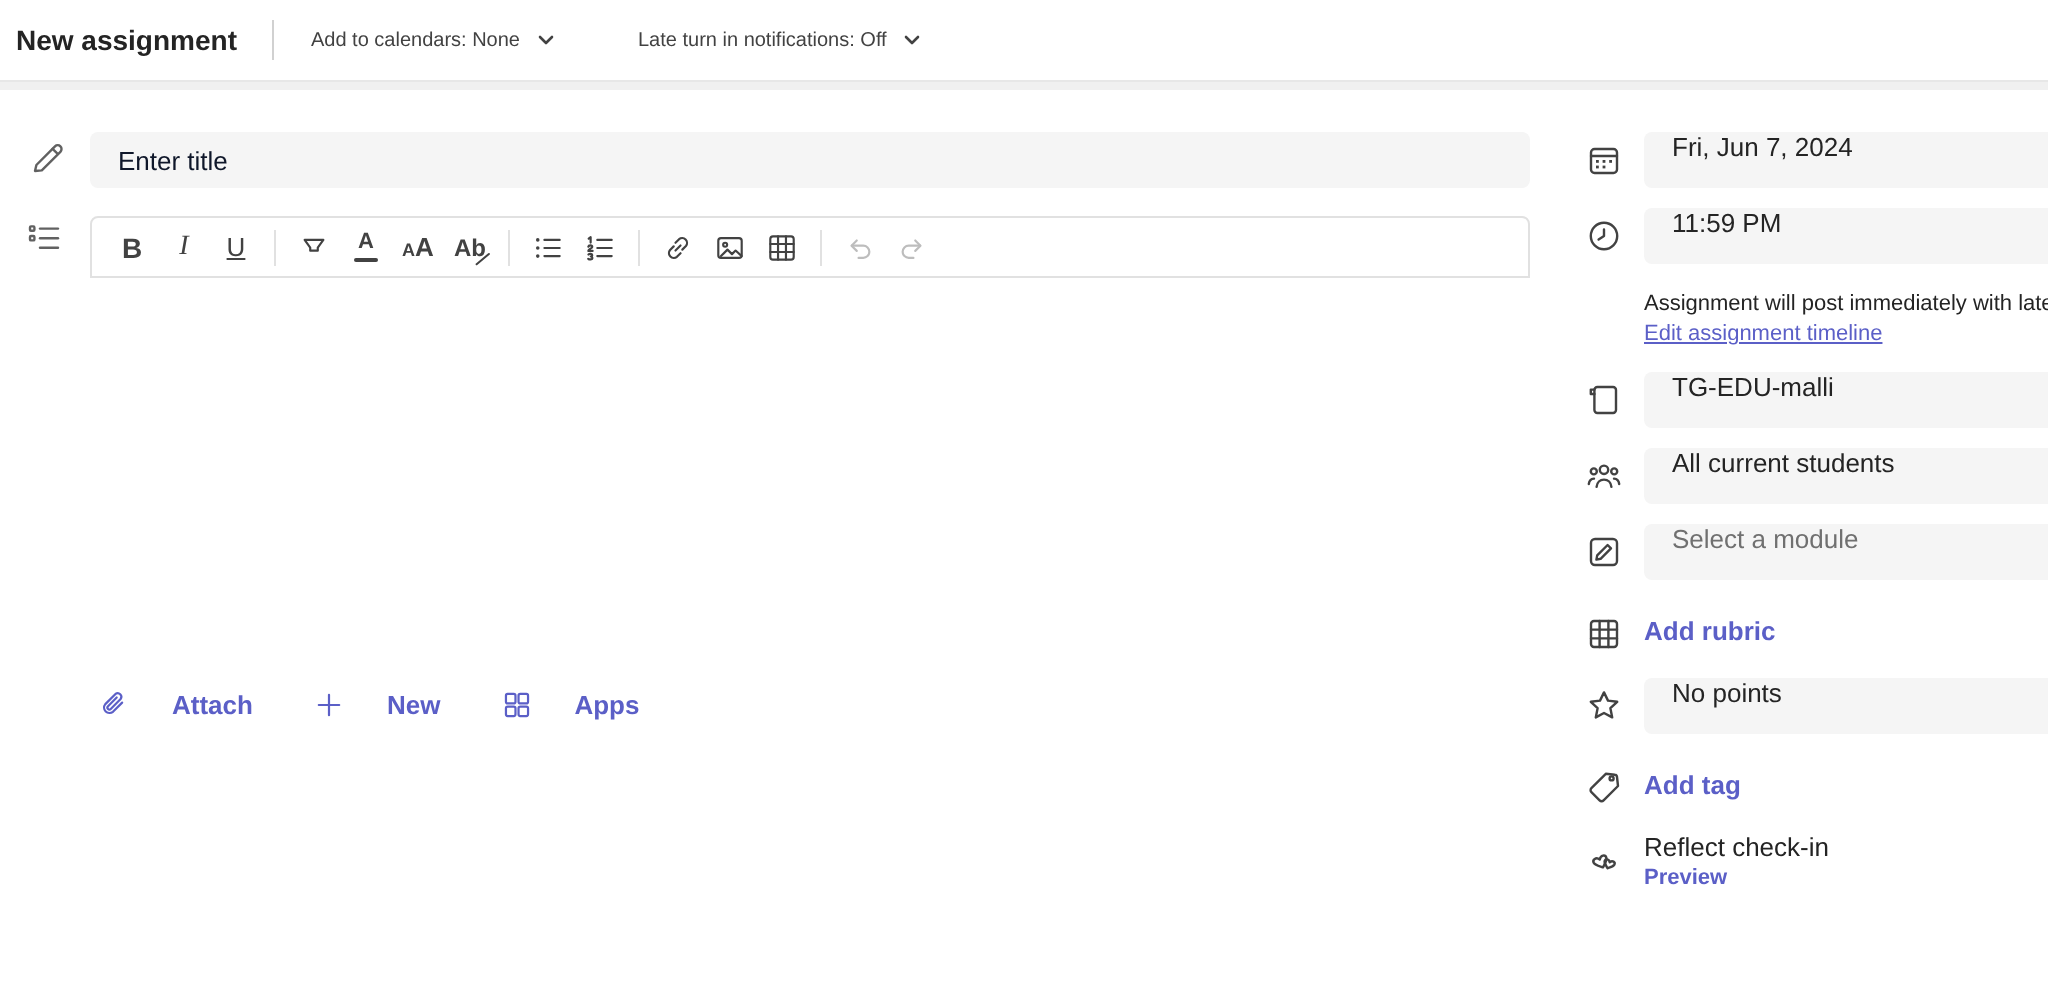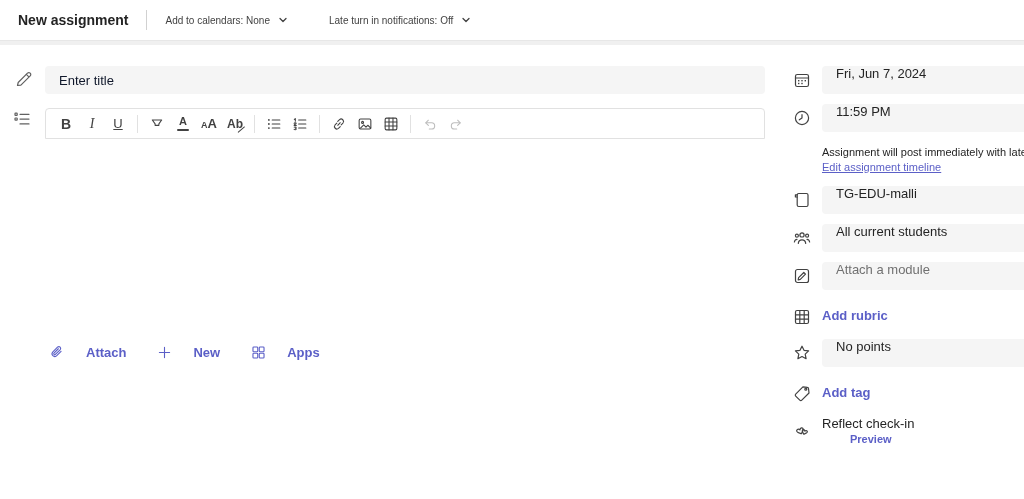--- a/index.html
+++ b/index.html
@@ -10,21 +10,21 @@
     background: #ffffff;
     overflow: hidden;
     color: #242424;
   }
   svg { display:block; }
 
   
   .tab-indicator { position:absolute; top:2px; left:393px; width:77px; height:3px;
     background:#5b5fc7; border-radius:2px; }
   .topbar { position:absolute; top:0; left:0; right:0; height:40px;
-    display:flex; align-items:center; padding-left:18px; background:#fff; }
+    display:flex; align-items:center; padding-left:8px; background:#fff; }
   .topbar-divider-strip { position:absolute; top:40px; left:0; right:0; height:5px;
     background:#f0f0f0; border-top:1px solid #e7e7e7; }
   .page-title { font-size:14px; font-weight:700; color:#242424; white-space:nowrap; }
   .vdiv { width:1px; height:20px; background:#d1d1d1; margin:0 18px; }
   .top-menu { display:flex; align-items:center; gap:7px; font-size:10px; color:#424242;
     margin-right:40px; cursor:pointer; white-space:nowrap; }
   .chevron svg { stroke:#424242; }
 
   
   .margin-icon { position:absolute; color:#616161; }
@@ -73,21 +73,21 @@
     font-size:13px; color:#242424; cursor:pointer; white-space:nowrap; overflow:hidden; }
   .side-field.placeholder { color:#707070; }
   .side-note { position:absolute; left:822px; top:146px; width:202px; font-size:11px;
     color:#242424; white-space:nowrap; overflow:hidden; }
   .side-link { position:absolute; left:822px; top:161px; font-size:11px; color:#5b5fc7;
     text-decoration:underline; cursor:pointer; }
   .side-action { position:absolute; left:822px; font-size:13px; font-weight:700;
     color:#5b5fc7; cursor:pointer; white-space:nowrap; }
   .side-label { position:absolute; left:822px; font-size:13px; color:#242424; white-space:nowrap; }
   .side-sublink { position:absolute; left:822px; font-size:11px; font-weight:700;
-    color:#5b5fc7; cursor:pointer;margin-left:28px; }
+    color:#5b5fc7; cursor:pointer; }
 </style>
 </head>
 <body>
 
 <div class="tab-indicator"></div>
 
 <div class="topbar">
   <span class="page-title">New assignment</span>
   <span class="vdiv"></span>
 
@@ -306,21 +306,21 @@
   <span>All current students</span>
 </div>
 
 <span class="side-icon" style="top:266px">
   <svg width="20" height="20" viewBox="0 0 20 20">
       <rect x="3.5" y="3.5" width="13" height="13" rx="2"></rect>
       <path d="M8.3 13.4l5.2-5.2-1.7-1.7-5.2 5.2-.4 2.1z"></path>
     </svg>
 </span>
 <div class="side-field placeholder" style="top:262px">
-  <span>Attach a module</span>
+  <span>Select a module</span>
 </div>
 
 <span class="side-icon" style="top:307px">
   <svg width="20" height="20" viewBox="0 0 20 20">
       <rect x="3.5" y="3.5" width="13" height="13" rx="1.5"></rect>
       <path d="M3.5 7.8h13M3.5 12.2h13M7.8 3.5v13M12.2 3.5v13"></path>
     </svg>
 </span>
 <div class="side-action" style="top:308px">Add rubric</div>
 

